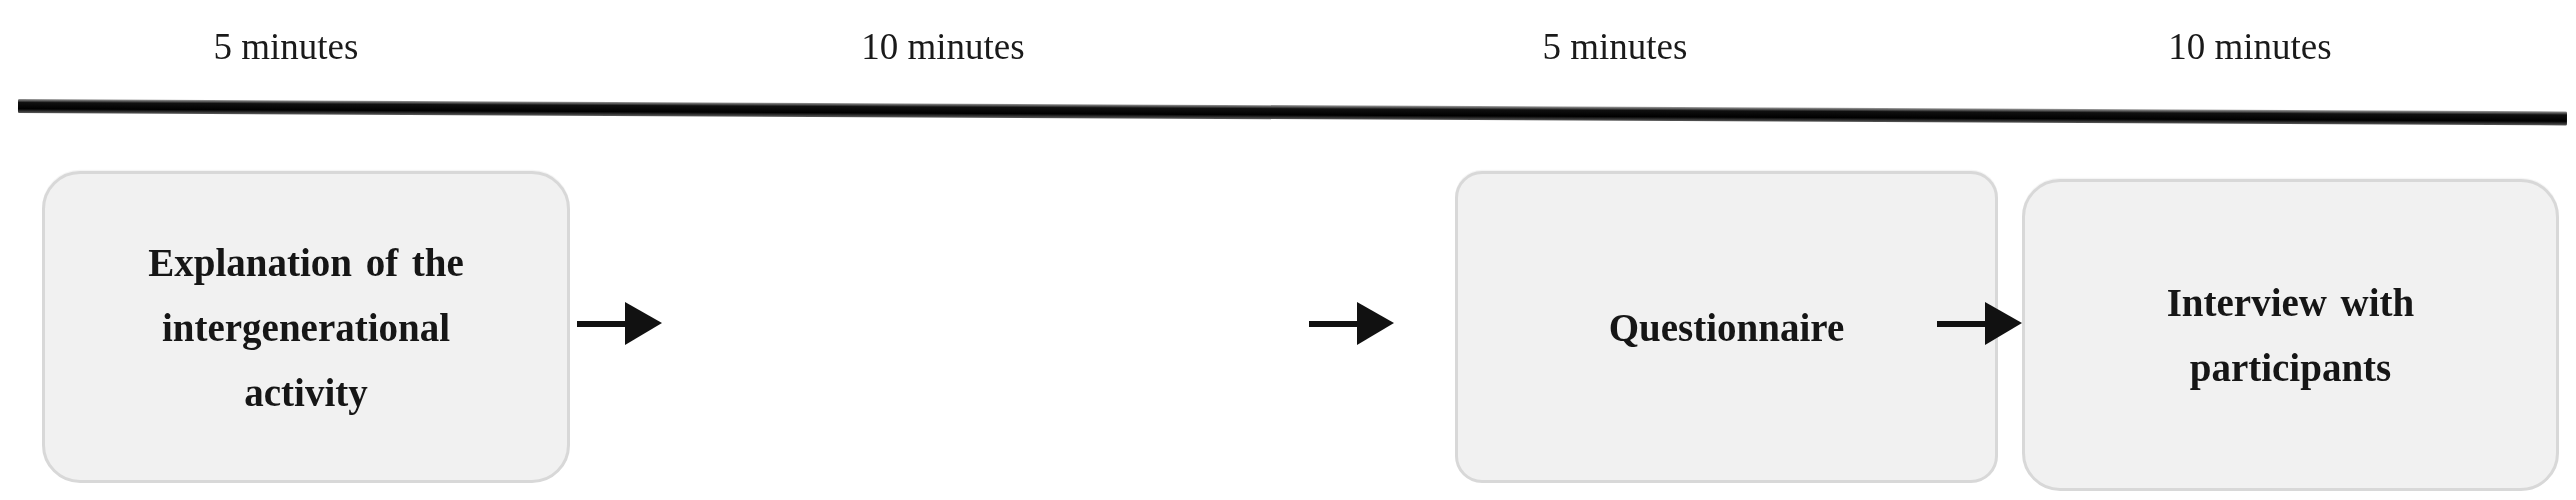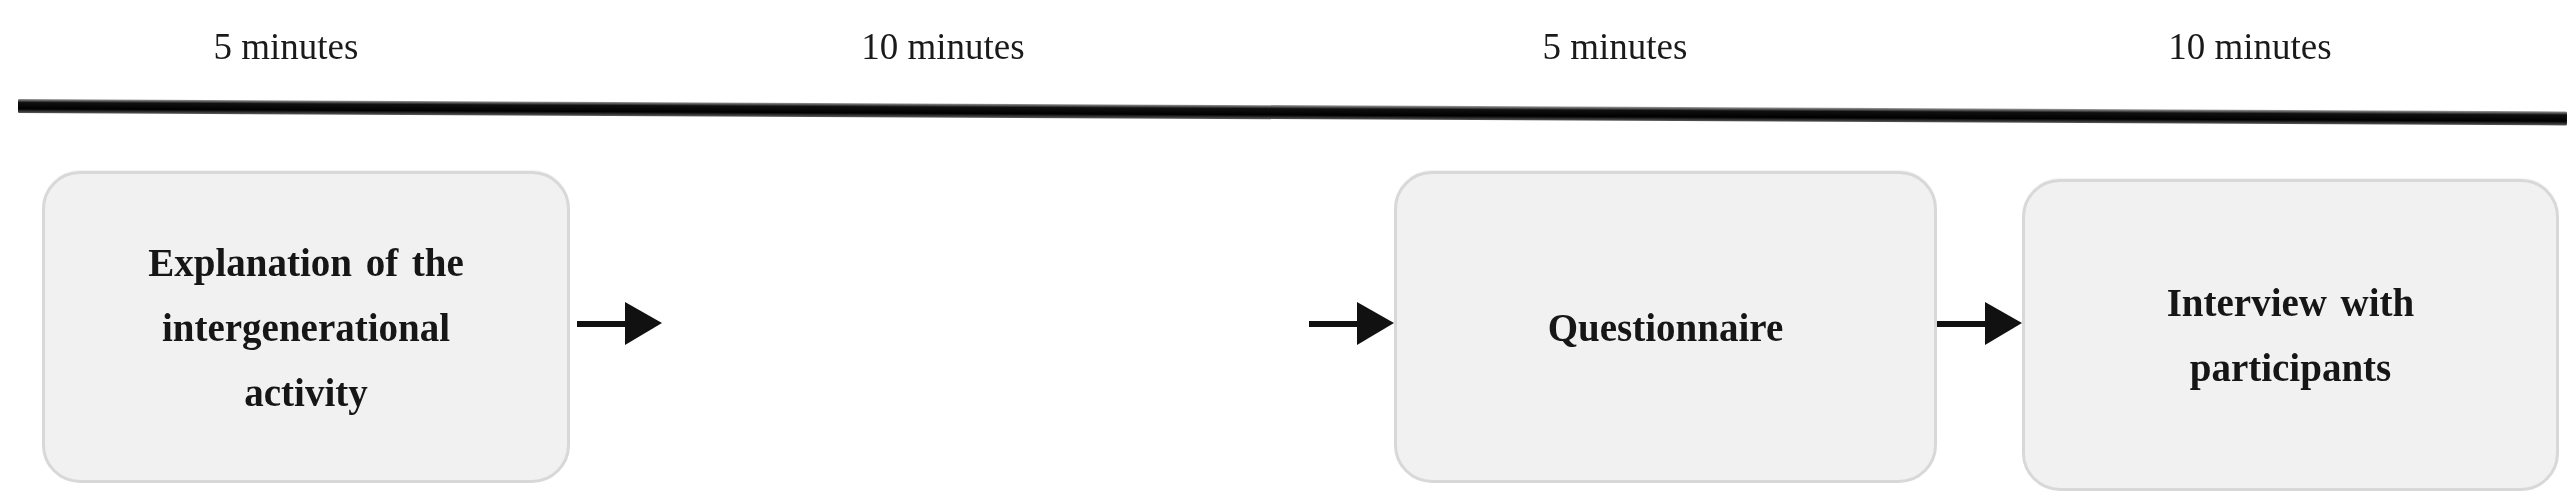--- a/index.html
+++ b/index.html
@@ -54,21 +54,21 @@
     background: #f1f1f1;
     border: 3.9px solid #d8d8d8;
     border-radius: 38px;
     display: flex;
     align-items: center;
     justify-content: center;
     box-shadow: 0 -1.3px 0 rgba(0,0,0,0.04);
   }
   .box-1 { left: 42px;   width: 528px; }
   .box-2 { left: 662px; width: 647px; }
-  .box-3 { left: 1394px; width: 543px; }
+  .box-3 { left: 1455px; width: 543px; border-radius: 27px; }
   .box-4 { left: 2022px; width: 537px; margin-top: 8px; }
 
   .box-text {
     font-weight: bold;
     font-size: 39px;
     line-height: 65px;
     text-align: center;
     color: #161616;
     white-space: pre-wrap;
     word-spacing: 3.9px;

